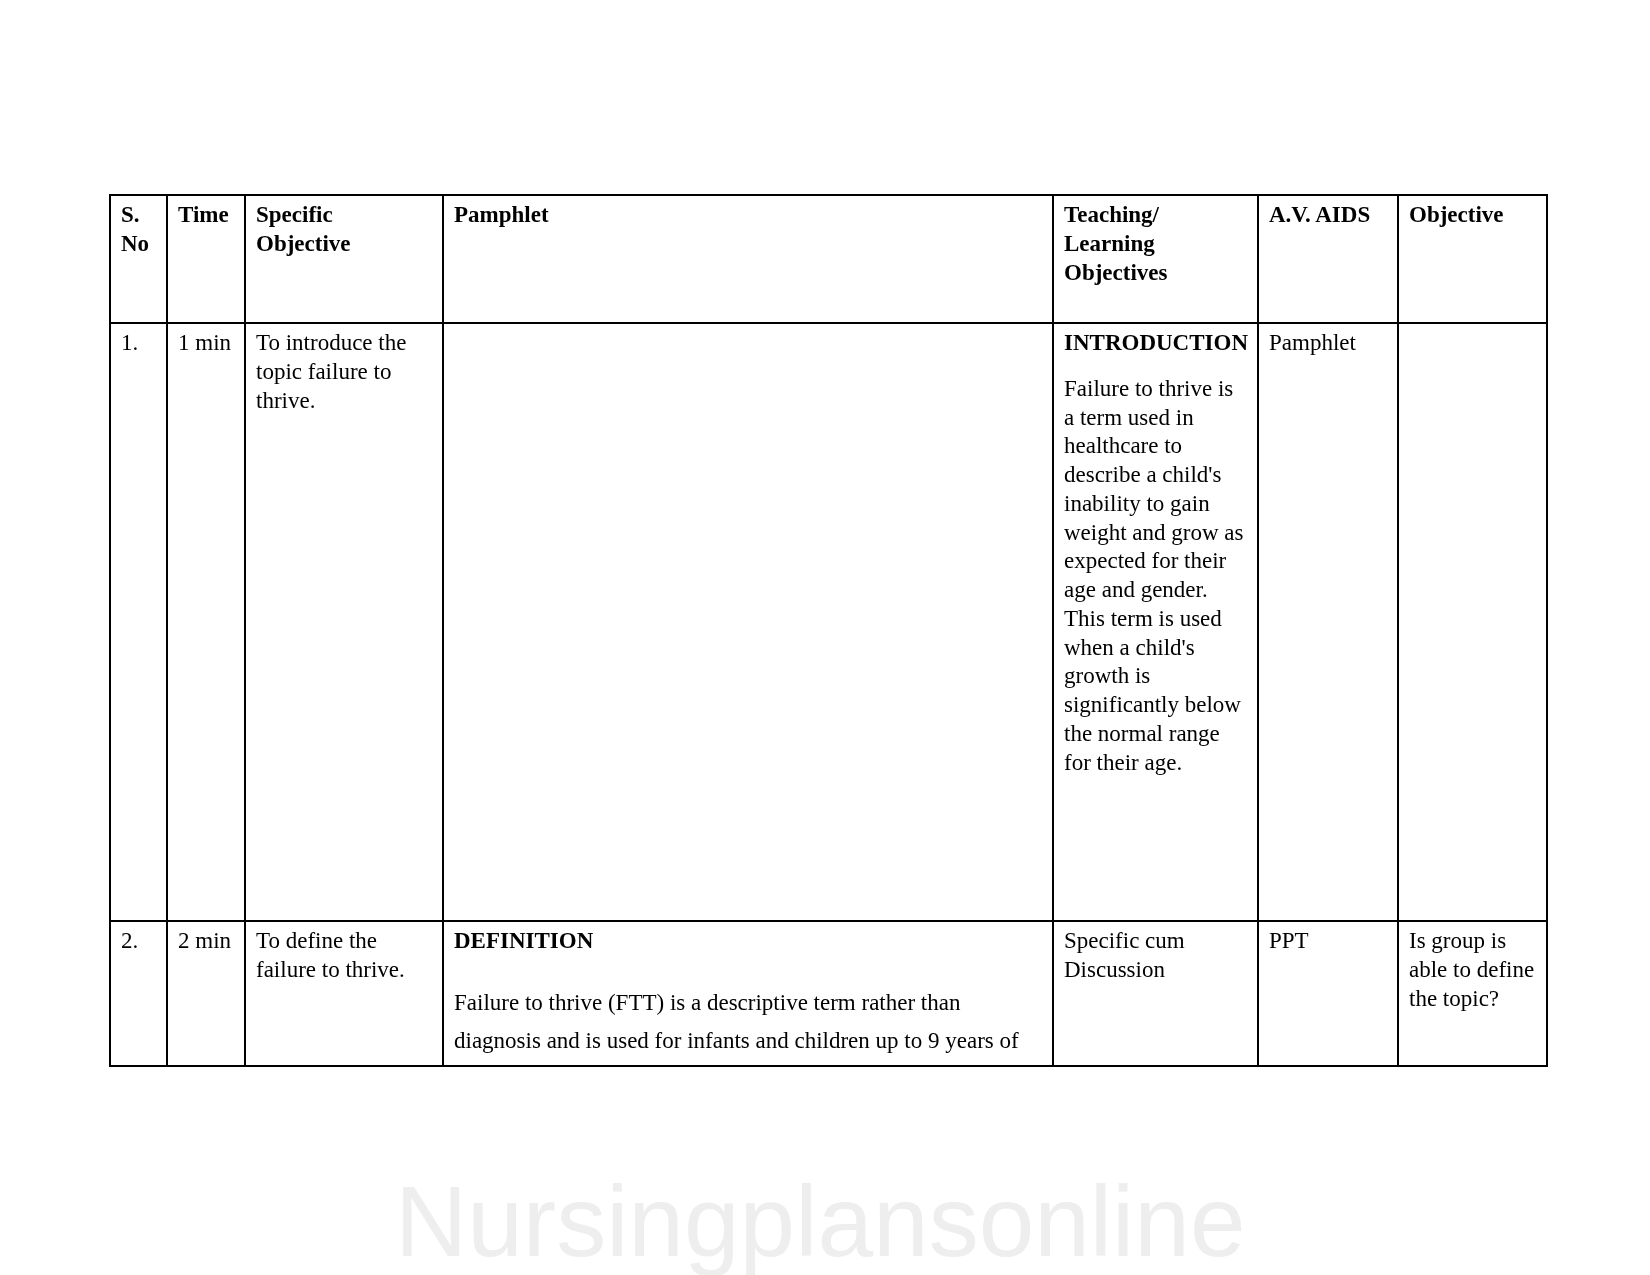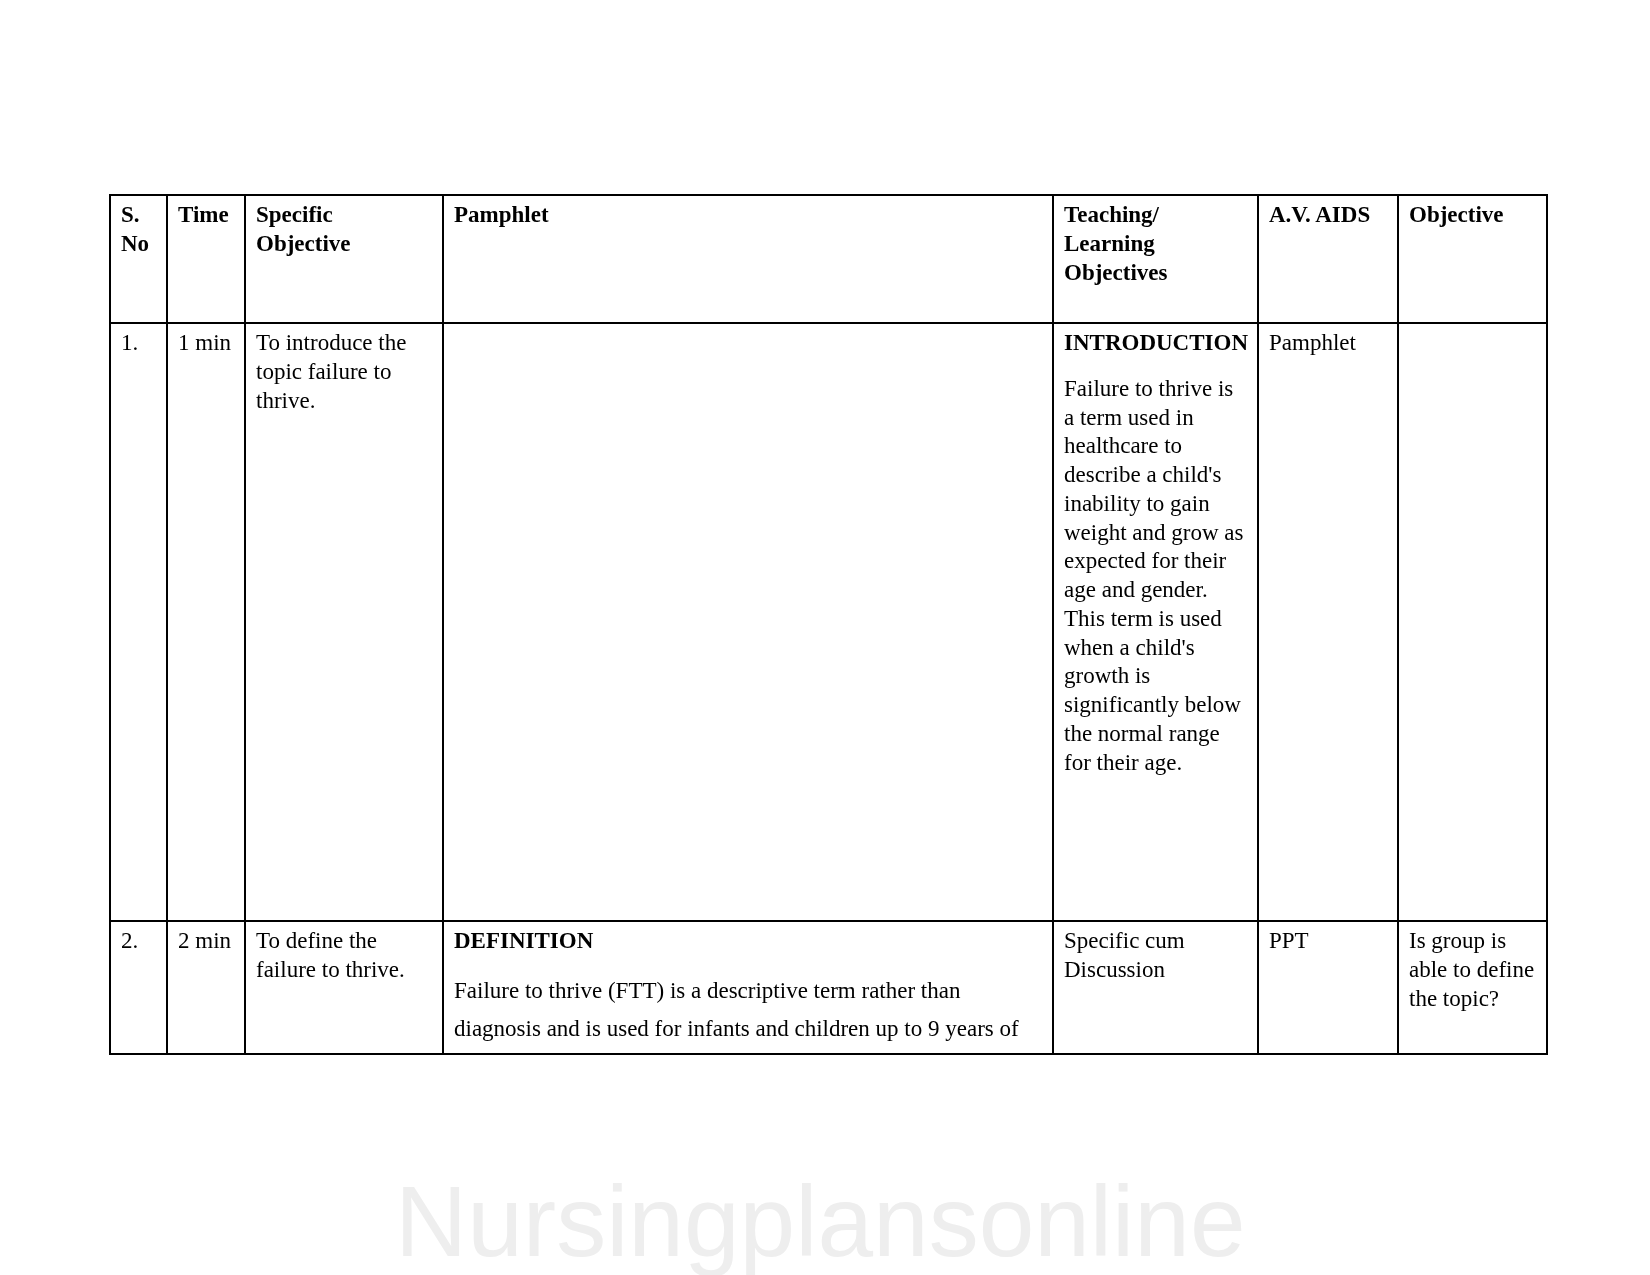--- a/index.html
+++ b/index.html
@@ -31,21 +31,21 @@
     line-height: 1.25;
   }
   .lesson-table th { font-weight: bold; }
   .th-center { text-align: center; }
   .row-header { height: 128px; }
   .row-1 { height: 598px; }
   .row-2 { height: 132px; }
   .ml { white-space: pre-line; }
   .cell-heading { font-weight: bold; }
   .mb-lg { margin-bottom: 17px; }
-  .mb-md { margin-bottom: 16px; }
+  .mb-md { margin-bottom: 28px; }
   .spaced { line-height: 1.66; }
   .watermark {
     position: absolute;
     left: 395px; top: 1171px;
     font-family: "Liberation Sans", "DejaVu Sans", sans-serif;
     font-size: 100px;
     line-height: 1;
     white-space: nowrap;
   }
 </style>

